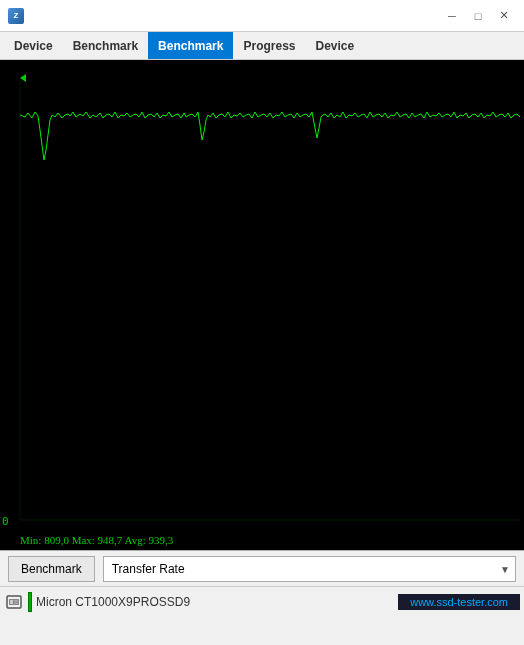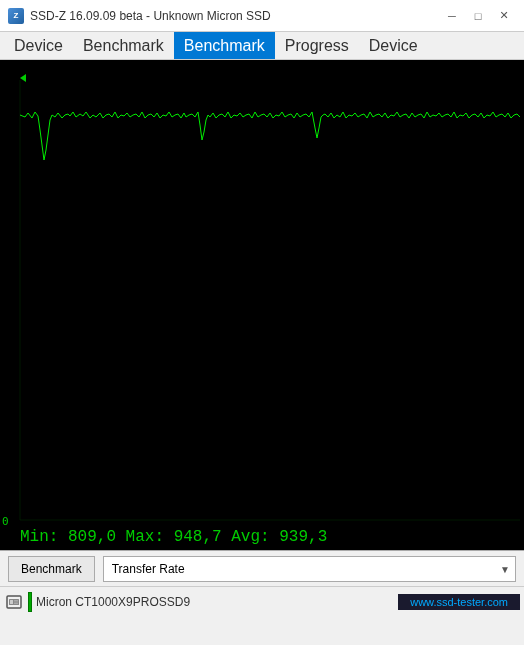--- a/index.html
+++ b/index.html
@@ -64,26 +64,27 @@
     .menu-bar {
       background: #f0f0f0;
       border-bottom: 1px solid #ccc;
       display: flex;
       align-items: center;
       height: 28px;
       padding: 0 4px;
     }
     .menu-item {
       padding: 4px 10px;
-      font-size: 16px;
+      font-size: 12px;
       color: #333;
       cursor: pointer;
       height: 100%;
       display: flex;
       align-items: center;
+      font-weight: bold;
     }
     .menu-item.active {
       background: #0078d4;
       color: white;
     }
 
     
     .chart-container {
       background: #000;
       width: 100%;
@@ -108,22 +109,22 @@
       color: #00cc00;
       font-size: 11px;
       font-family: monospace;
       white-space: nowrap;
     }
     .chart-stats {
       position: absolute;
       bottom: 4px;
       left: 20px;
       color: #00cc00;
-      font-size: 16px;
-      font-family: Liberation Mono, monospace;
+      font-size: 11px;
+      font-family: Liberation Serif, serif;
     }
     .chart-svg {
       position: absolute;
       top: 0;
       left: 0;
       width: 100%;
       height: 100%;
     }
 
     
@@ -207,21 +208,20 @@
     }
   </style>
 </head>
 <body>
 
 <div class="title-bar">
   <div class="title-bar-left">
     <div class="title-bar-icon">
       <span>Z</span>
     </div>
-    <span class="title-bar-text">SSD-Z 16.09.09 beta - Unknown Micron SSD</span>
   </div>
   <div class="title-bar-controls">
     <button class="title-btn">─</button>
     <button class="title-btn">□</button>
     <button class="title-btn close">✕</button>
   </div>
 </div>
 
 <div class="menu-bar">
   <div class="menu-item">Device</div>

